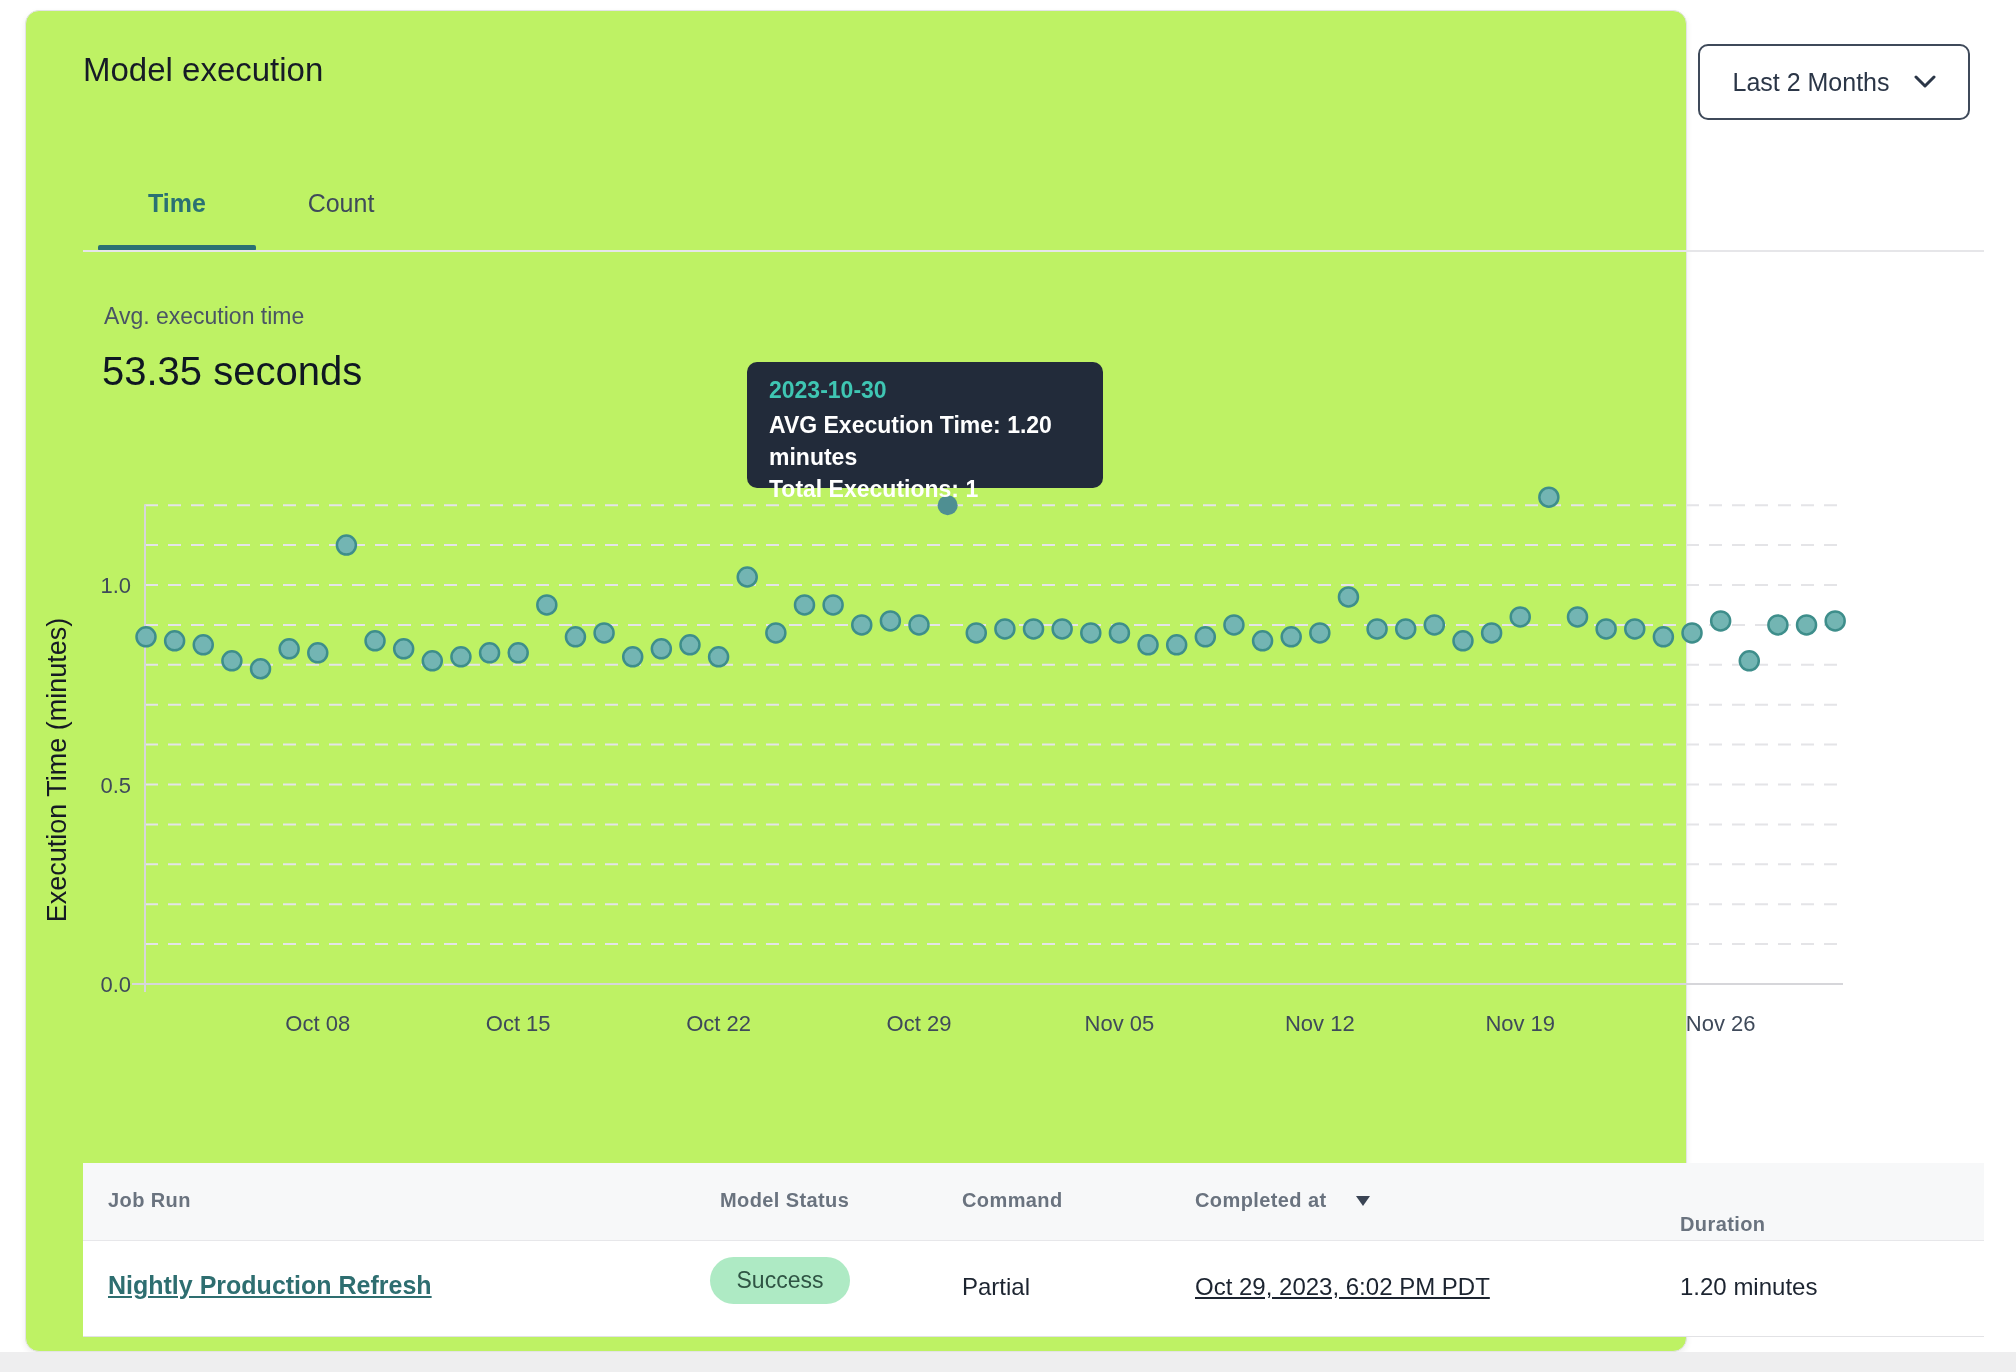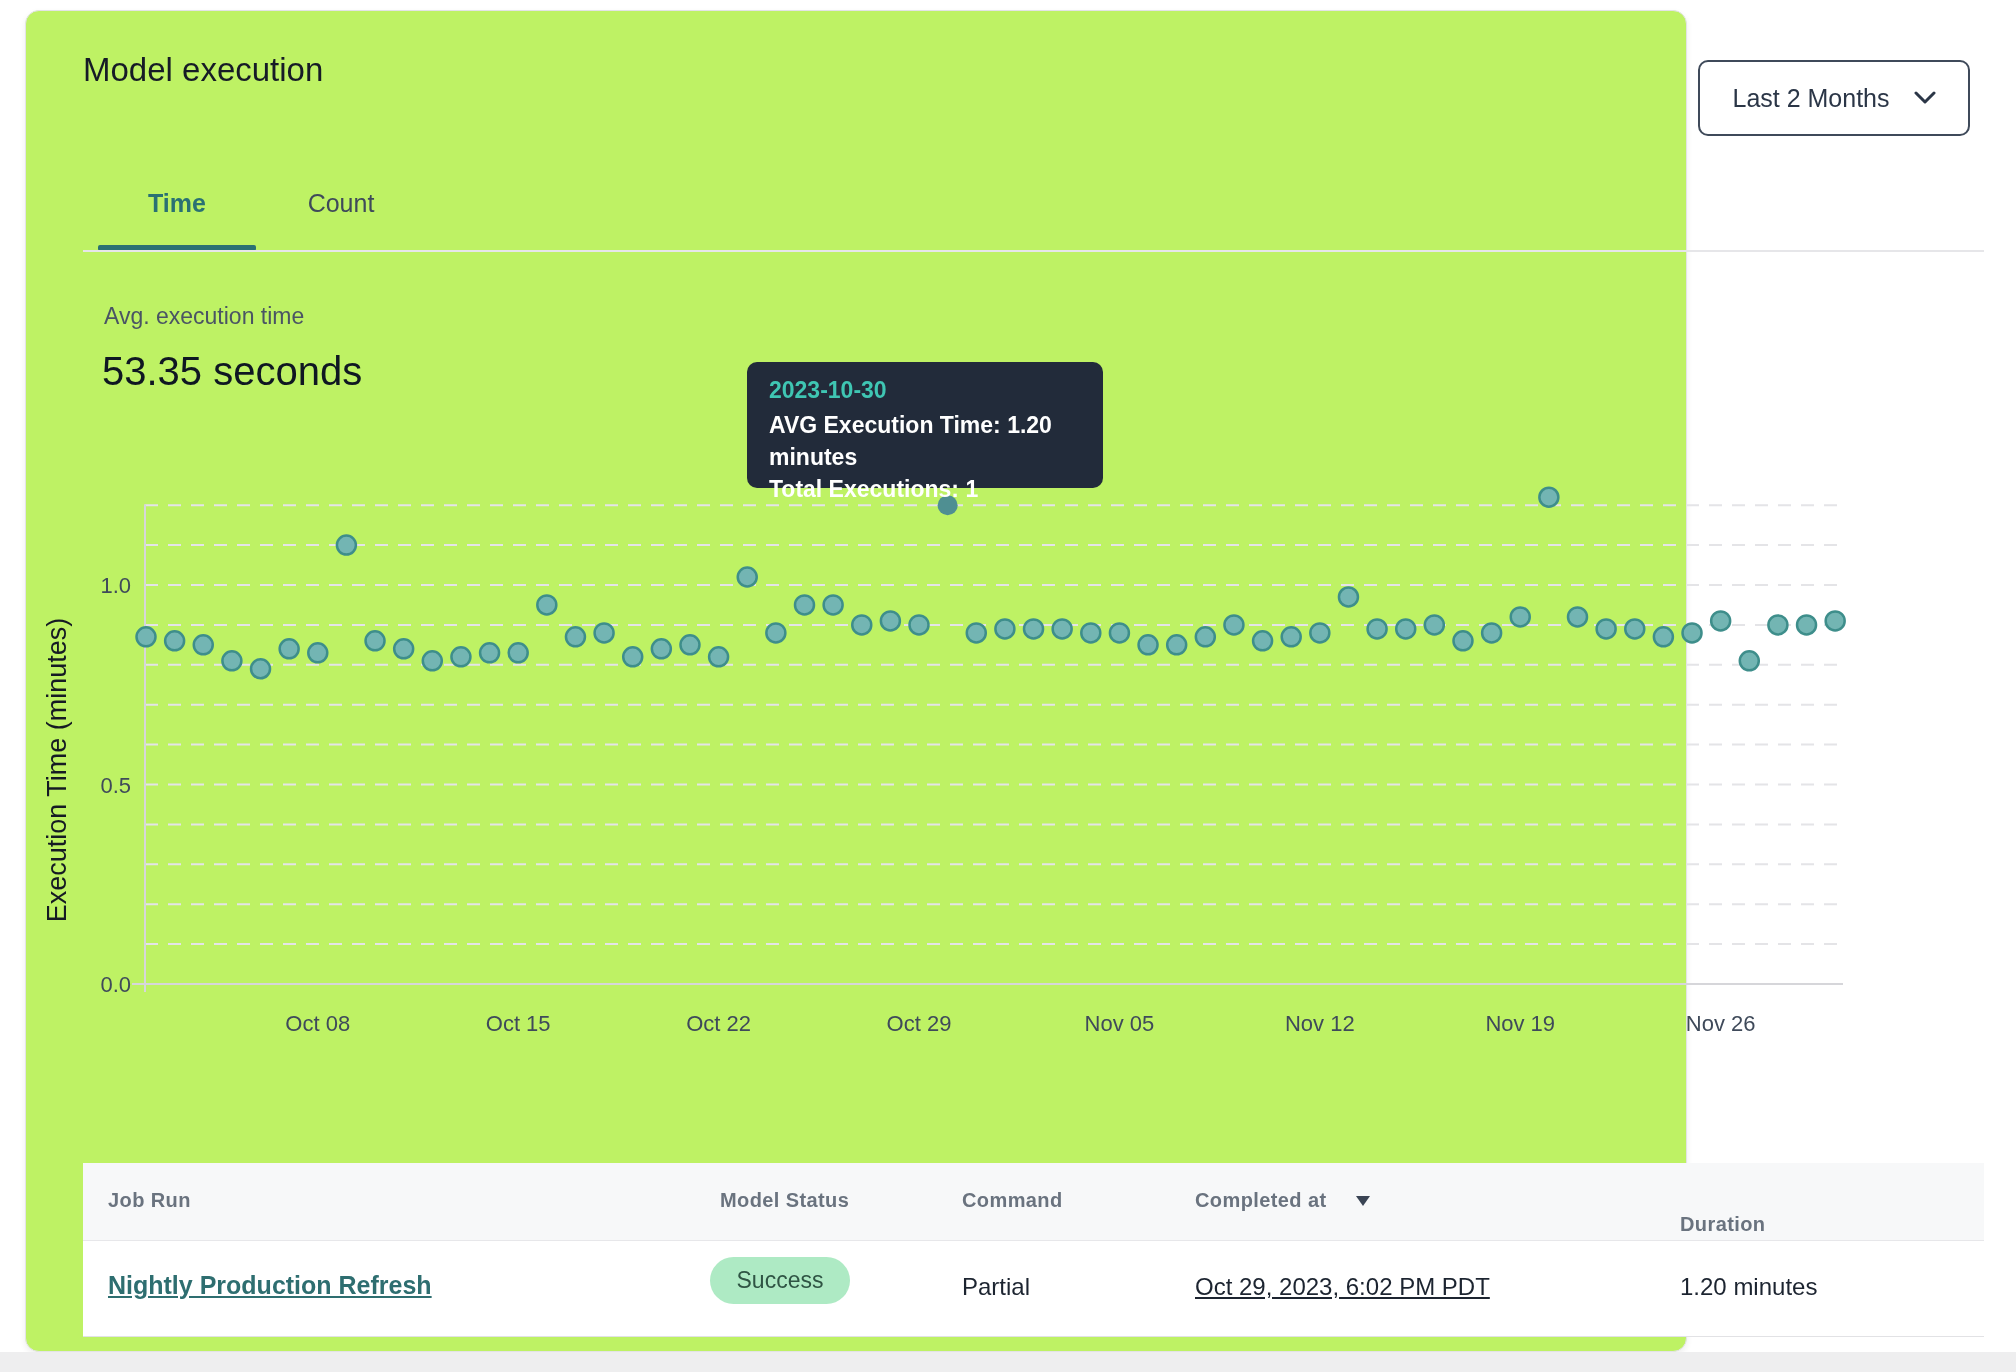--- a/index.html
+++ b/index.html
@@ -8,21 +8,21 @@
   .bottom-strip { position:absolute; left:0; bottom:0; width:2016px; height:20px; background:#eeeeef; }
   .card {
     position:absolute; left:25px; top:10px; width:1662px; height:1342px;
     background:#bef264; border:1px solid #e3e3e6; border-radius:14px;
     box-shadow:0 3px 6px rgba(0,0,0,0.07);
   }
   .card-title { position:absolute; left:57px; top:40px; font-size:33px; font-weight:500; color:#161b26; }
   .range-btn {
     position:absolute; left:1672px; top:33px; width:272px; height:76px;
     border:2px solid #3f4a5a; border-radius:10px; background:#fff;
-    display:flex; align-items:center; justify-content:center; gap:24px; cursor:pointer;margin-top:16px;
+    display:flex; align-items:center; justify-content:center; gap:24px; cursor:pointer;
   }
   .range-btn span { font-size:25px; font-weight:500; color:#2b3647; }
   .tab { position:absolute; top:178px; font-size:25px; text-align:center; cursor:pointer; }
   .tab-time { left:72px; width:158px; font-weight:700; color:#2a7173; }
   .tab-count { left:240px; width:150px; color:#3f4a5a; }
   .tab-underline { position:absolute; left:72px; top:234px; width:158px; height:6px; background:#2a7173; border-radius:2px; }
   .tabs-divider { position:absolute; left:57px; top:239px; width:1901px; height:2px; background:#e6e6e9; }
   .stat-label { position:absolute; left:78px; top:292px; font-size:23px; color:#4a5464; }
   .stat-value { position:absolute; left:76px; top:338px; font-size:40px; font-weight:500; color:#0f1722; }
   .chart-layer { position:absolute; left:0; top:0; width:2016px; height:1372px; }

